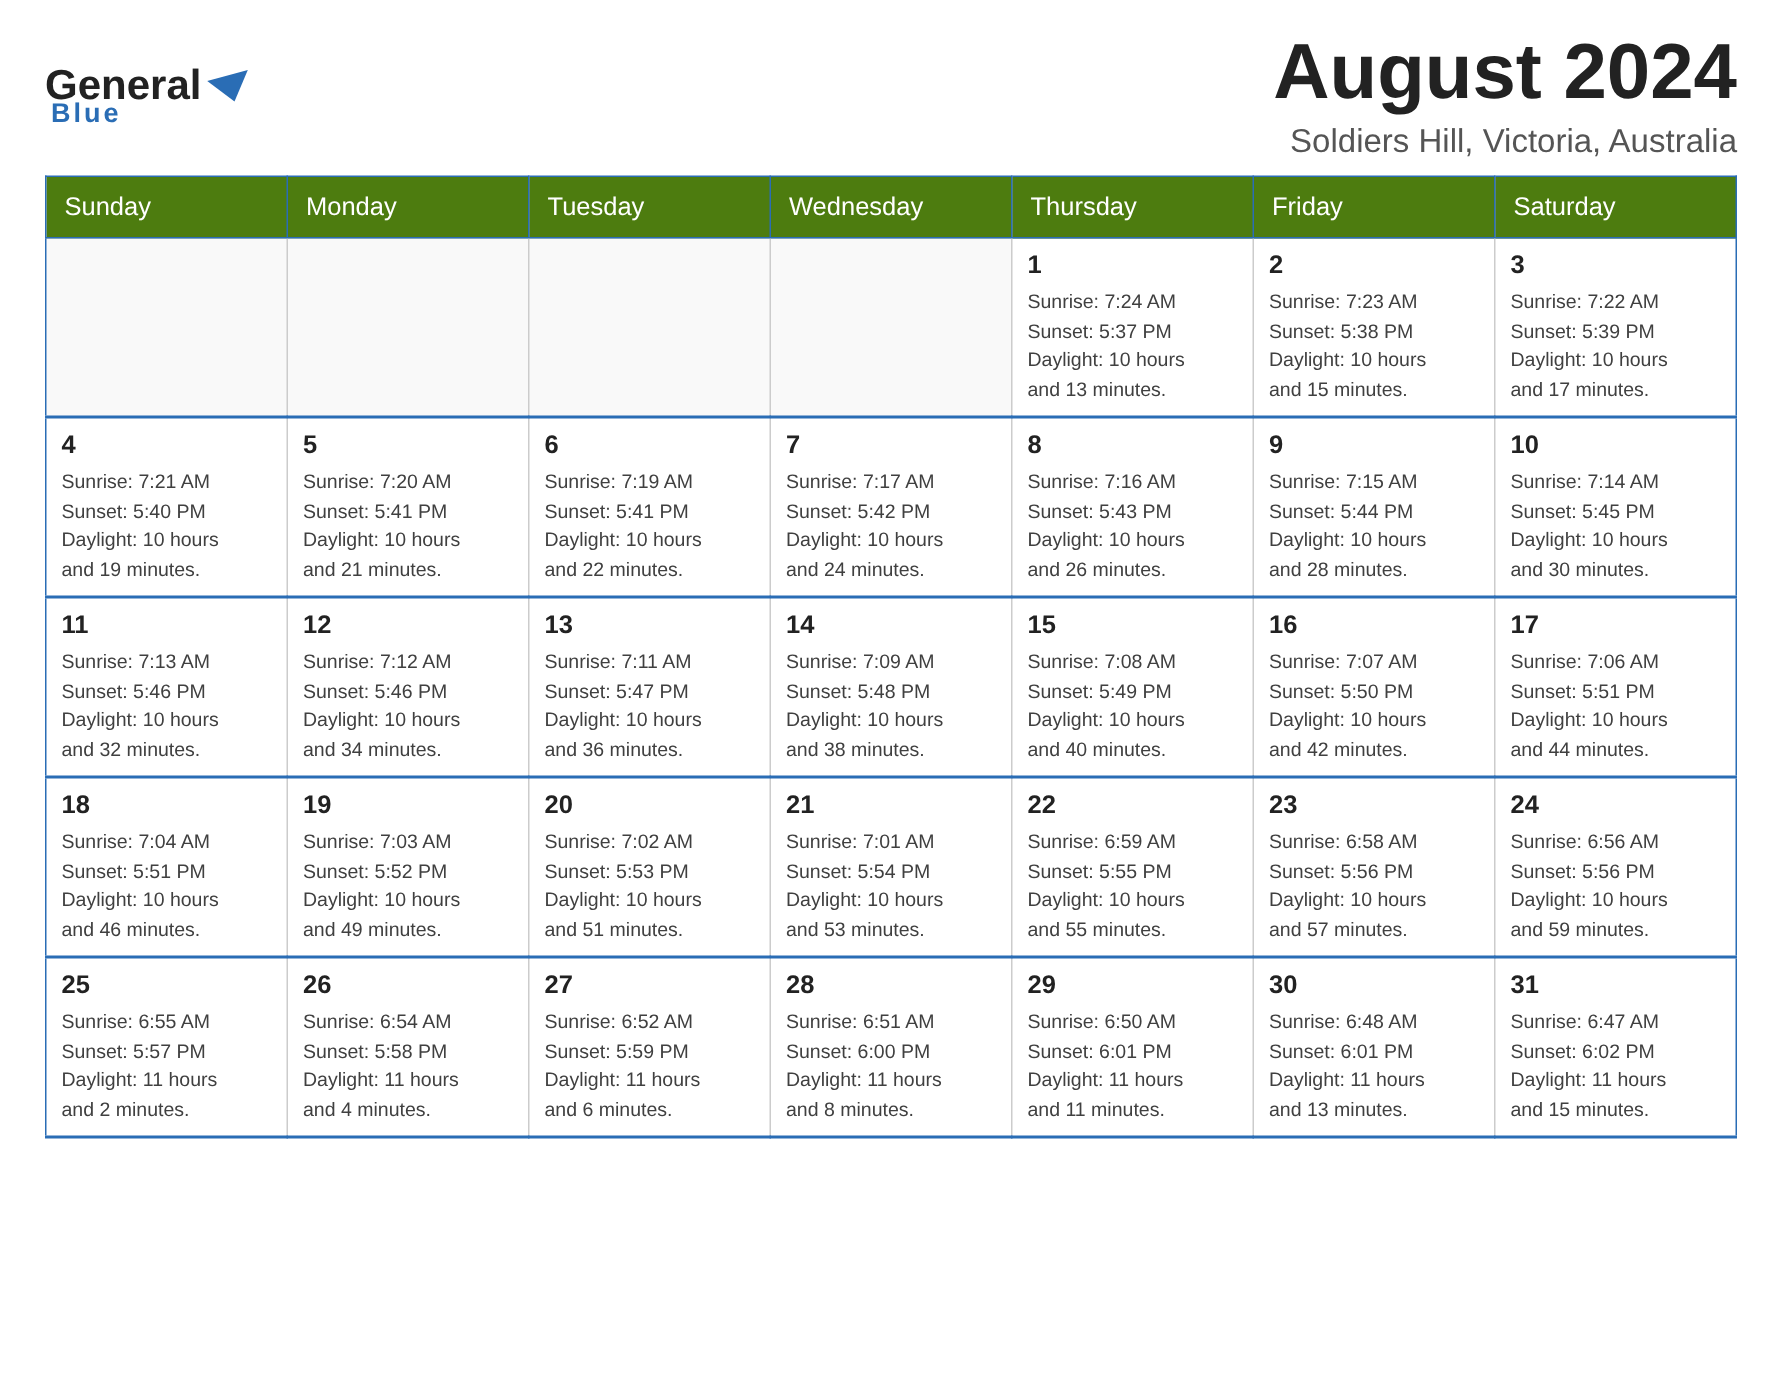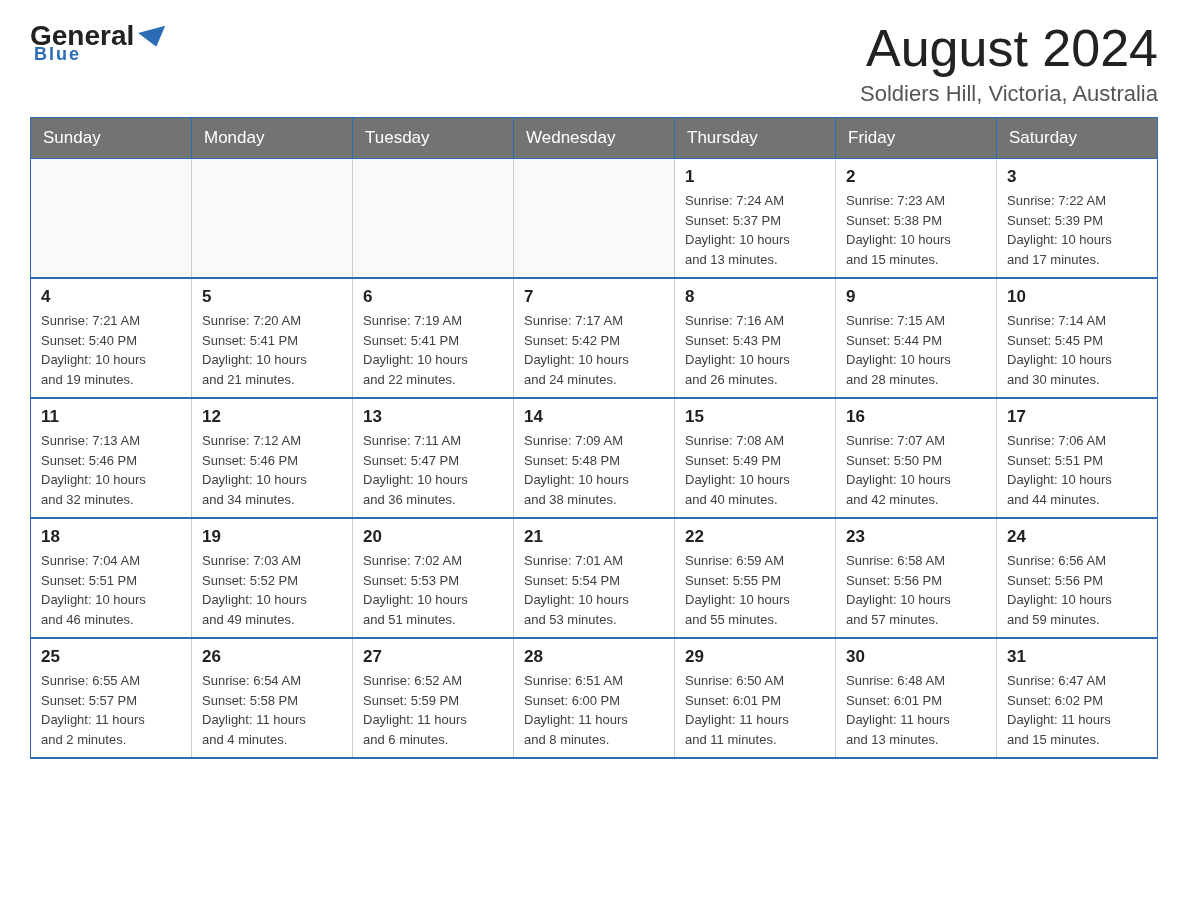--- a/index.html
+++ b/index.html
@@ -7,21 +7,21 @@
       font-family: Arial, sans-serif;
       background: #fff;
       color: #222;
       width: 1188px;
       min-height: 918px;
       padding: 20px 30px;
     }
     .header {
       display: flex;
       justify-content: space-between;
-      align-items: flex-start;
+      align-items: center;
       margin-bottom: 10px;
     }
     .logo {
       display: flex;
       flex-direction: column;
       align-items: flex-start;
     }
     .logo-text {
       font-size: 28px;
       font-weight: bold;
@@ -48,38 +48,38 @@
       font-size: 18px;
       font-weight: bold;
       margin-left: 0;
       letter-spacing: 2px;
     }
     .title-block {
       text-align: right;
     }
     .title-block h1 {
       font-size: 52px;
-      font-weight: 400;
+      font-weight: 700;
       color: #222;
       line-height: 1.1;
     }
     .title-block h2 {
       font-size: 22px;
       font-weight: 400;
       color: #555;
       margin-top: 4px;
       margin-left: 32px;
     }
     .calendar {
       width: 100%;
       border-collapse: collapse;
       margin-top: 10px;
     }
     .calendar thead th {
-      background: #737373;
+      background: #4d7c0f;
       color: #fff;
       font-size: 17px;
       font-weight: 500;
       padding: 10px 12px;
       text-align: left;
       border: 1px solid #2a6db5;
     }
     .calendar tbody td {
       vertical-align: top;
       padding: 8px 10px;

